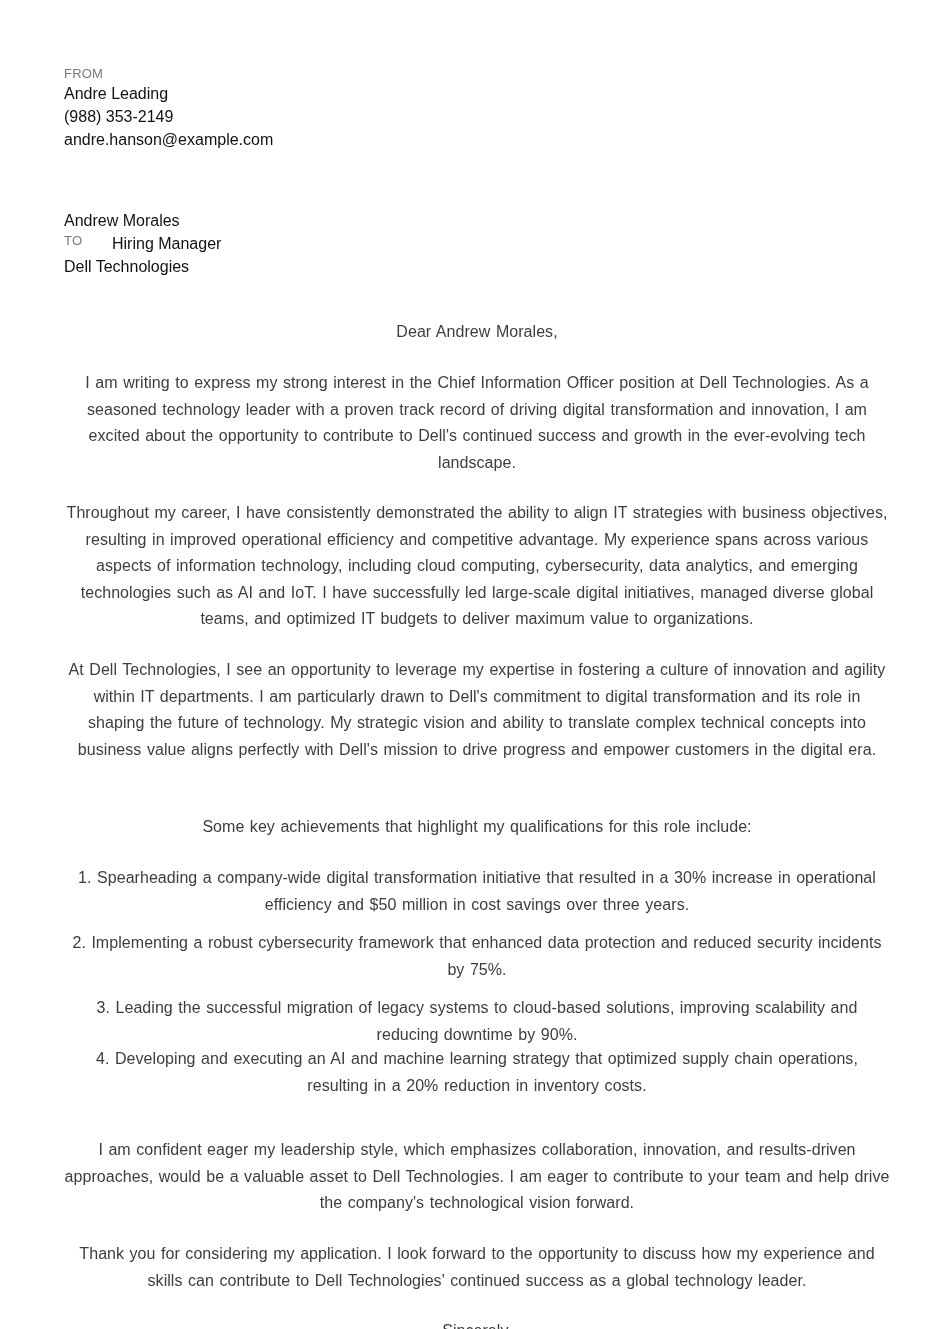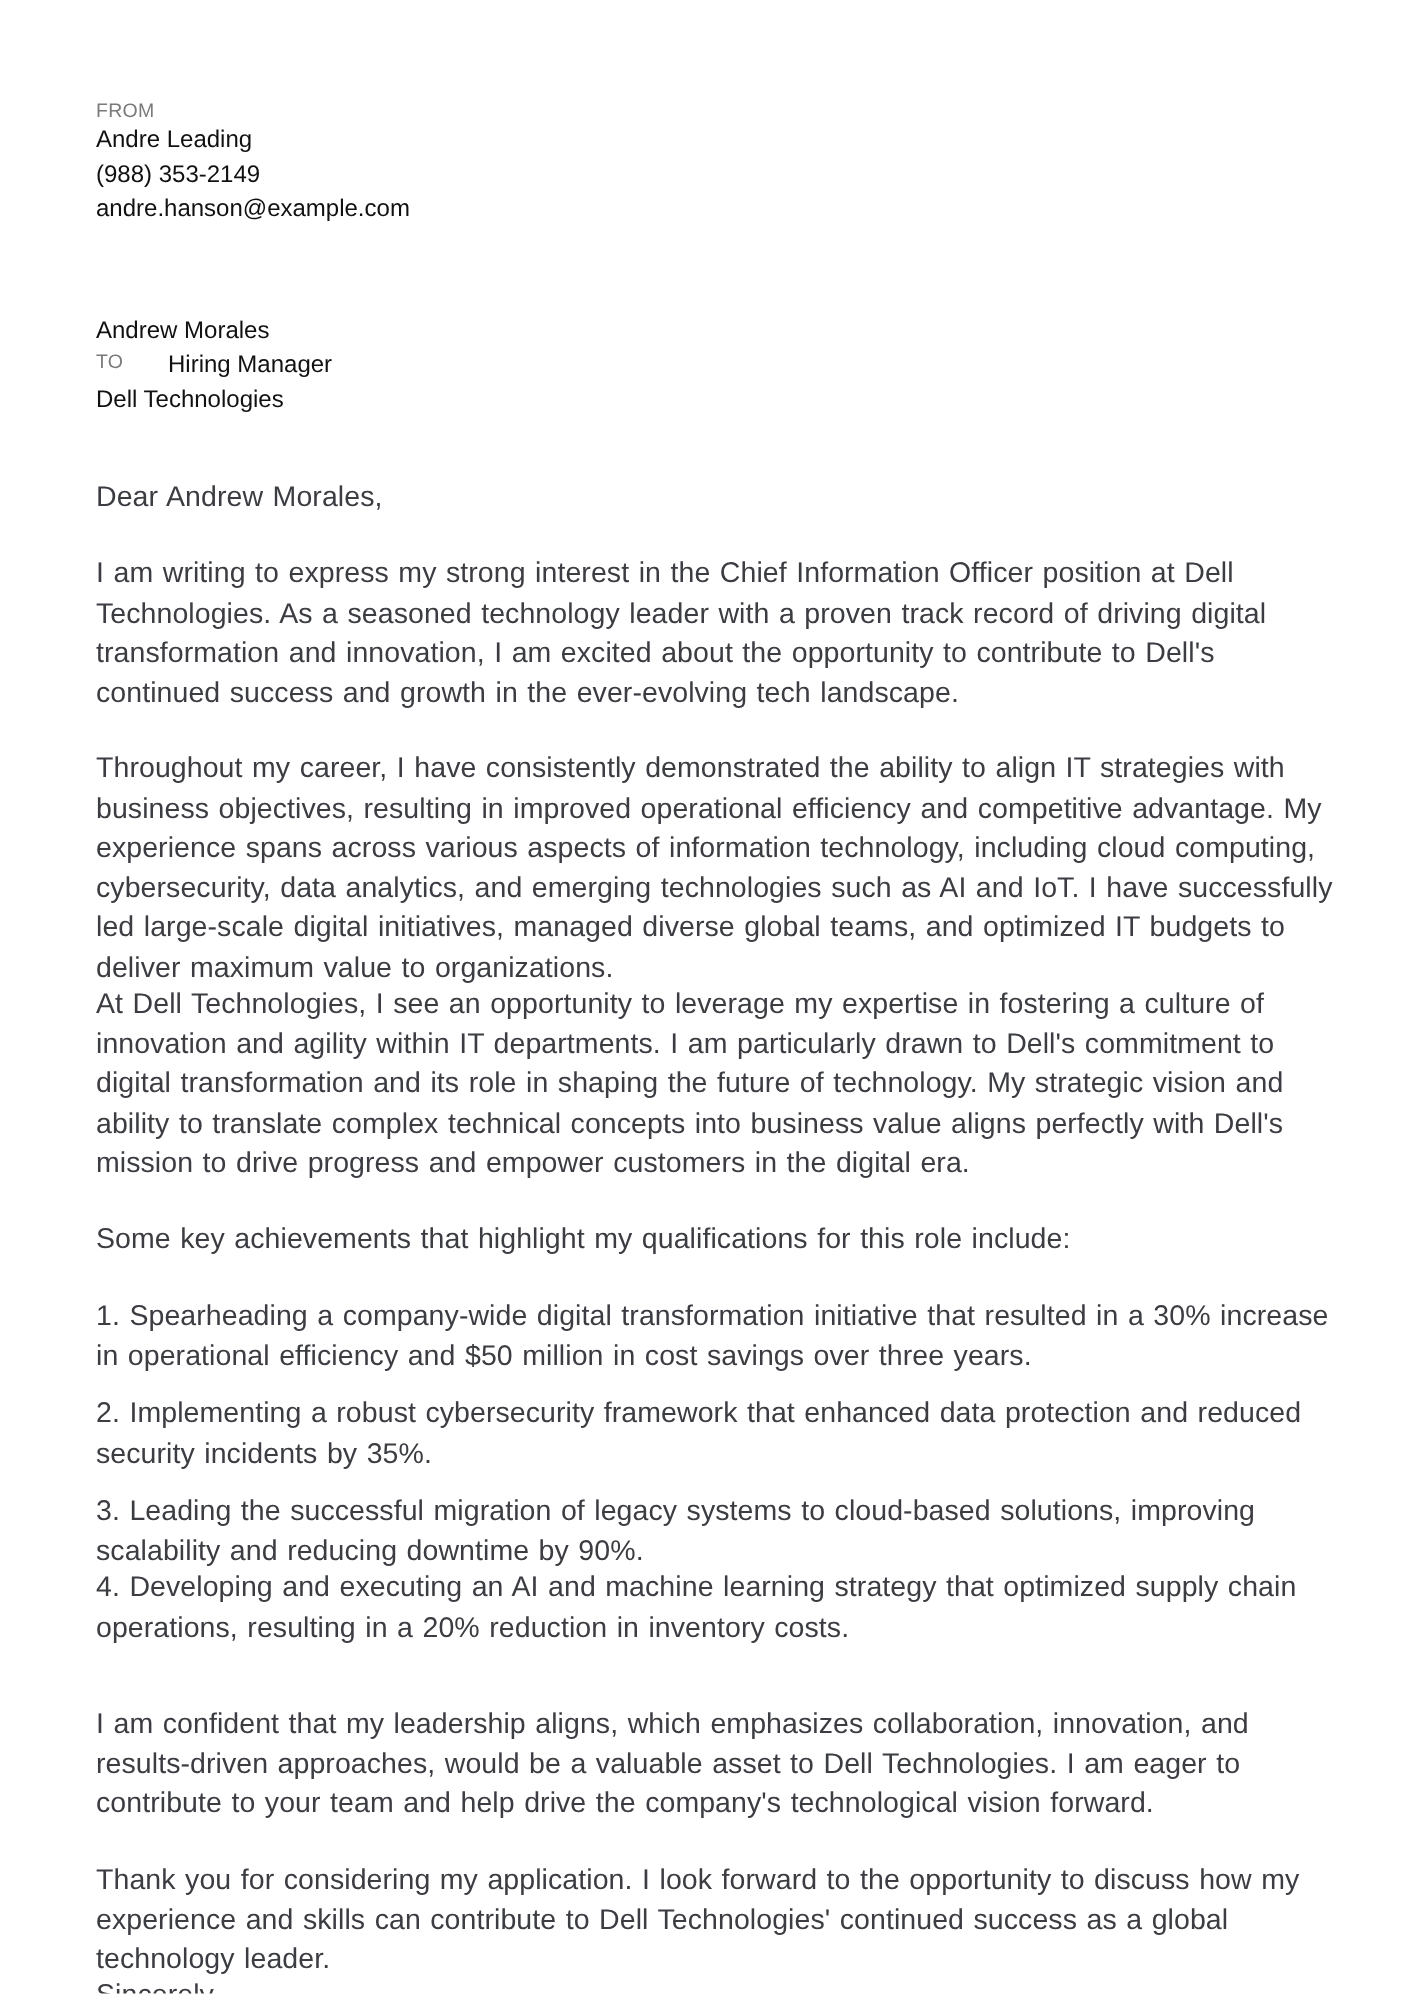--- a/index.html
+++ b/index.html
@@ -9,22 +9,22 @@
   }
   .page { position: absolute; left: 64px; top: 0; width: 830px; }
   .label {
     position: absolute; left: 0; font-size: 13px; color: #7a7a7a;
     letter-spacing: 0.2px; text-transform: uppercase;
   }
   .line {
     position: absolute; left: 0; font-size: 16px; color: #111111; white-space: nowrap;
   }
   .para {
-    position: absolute; left: 0; width: 826px; font-size: 19px; color: #3b3d42;
-    line-height: 26.6px; letter-spacing: 0.05px; word-spacing: 1px;
+    position: absolute; left: 0; width: 826px; font-size: 16px; color: #3b3d42;
+    line-height: 26.6px; letter-spacing: 0.05px; word-spacing: 1px; text-align: center;
   }
 </style>
 </head>
 <body>
 
 <div class="page">
 
   <div>
     <div class="label" style="top:66px;">FROM</div>
     <div class="line" style="top:85px;">Andre Leading</div>
@@ -41,22 +41,22 @@
 
   <div class="para" style="top:319px;">Dear Andrew Morales,</div>
 
   <div class="para" style="top:370px;">I am writing to express my strong interest in the Chief Information Officer position at Dell Technologies. As a seasoned technology leader with a proven track record of driving digital transformation and innovation, I am excited about the opportunity to contribute to Dell's continued success and growth in the ever-evolving tech landscape.</div>
   <div class="para" style="top:500px;">Throughout my career, I have consistently demonstrated the ability to align IT strategies with business objectives, resulting in improved operational efficiency and competitive advantage. My experience spans across various aspects of information technology, including cloud computing, cybersecurity, data analytics, and emerging technologies such as AI and IoT. I have successfully led large-scale digital initiatives, managed diverse global teams, and optimized IT budgets to deliver maximum value to organizations.</div>
   <div class="para" style="top:657px;">At Dell Technologies, I see an opportunity to leverage my expertise in fostering a culture of innovation and agility within IT departments. I am particularly drawn to Dell's commitment to digital transformation and its role in shaping the future of technology. My strategic vision and ability to translate complex technical concepts into business value aligns perfectly with Dell's mission to drive progress and empower customers in the digital era.</div>
   <div class="para" style="top:814px;">Some key achievements that highlight my qualifications for this role include:</div>
 
   <div>
     <div class="para" style="top:865px;">1. Spearheading a company-wide digital transformation initiative that resulted in a 30% increase in operational efficiency and $50 million in cost savings over three years.</div>
-    <div class="para" style="top:930px;">2. Implementing a robust cybersecurity framework that enhanced data protection and reduced security incidents by 35%.</div>
+    <div class="para" style="top:930px;">2. Implementing a robust cybersecurity framework that enhanced data protection and reduced security incidents by 75%.</div>
     <div class="para" style="top:995px;">3. Leading the successful migration of legacy systems to cloud-based solutions, improving scalability and reducing downtime by 90%.</div>
     <div class="para" style="top:1046px;">4. Developing and executing an AI and machine learning strategy that optimized supply chain operations, resulting in a 20% reduction in inventory costs.</div>
   </div>
 
-  <div class="para" style="top:1137px;">I am confident that my leadership aligns, which emphasizes collaboration, innovation, and results-driven approaches, would be a valuable asset to Dell Technologies. I am eager to contribute to your team and help drive the company's technological vision forward.</div>
+  <div class="para" style="top:1137px;">I am confident eager my leadership style, which emphasizes collaboration, innovation, and results-driven approaches, would be a valuable asset to Dell Technologies. I am eager to contribute to your team and help drive the company's technological vision forward.</div>
   <div class="para" style="top:1241px;">Thank you for considering my application. I look forward to the opportunity to discuss how my experience and skills can contribute to Dell Technologies' continued success as a global technology leader.</div>
 
   <div class="para" style="top:1318px;">Sincerely,</div>
 </div>
 
 </body></html>

